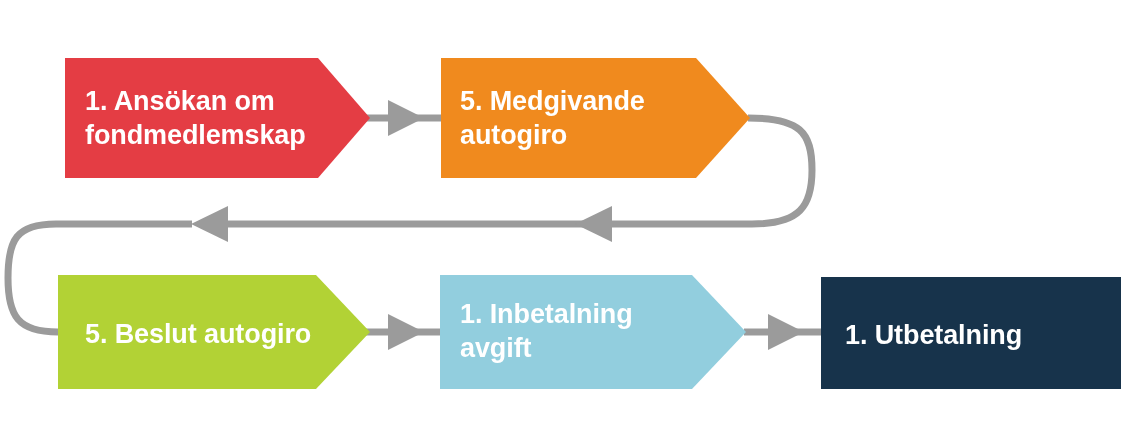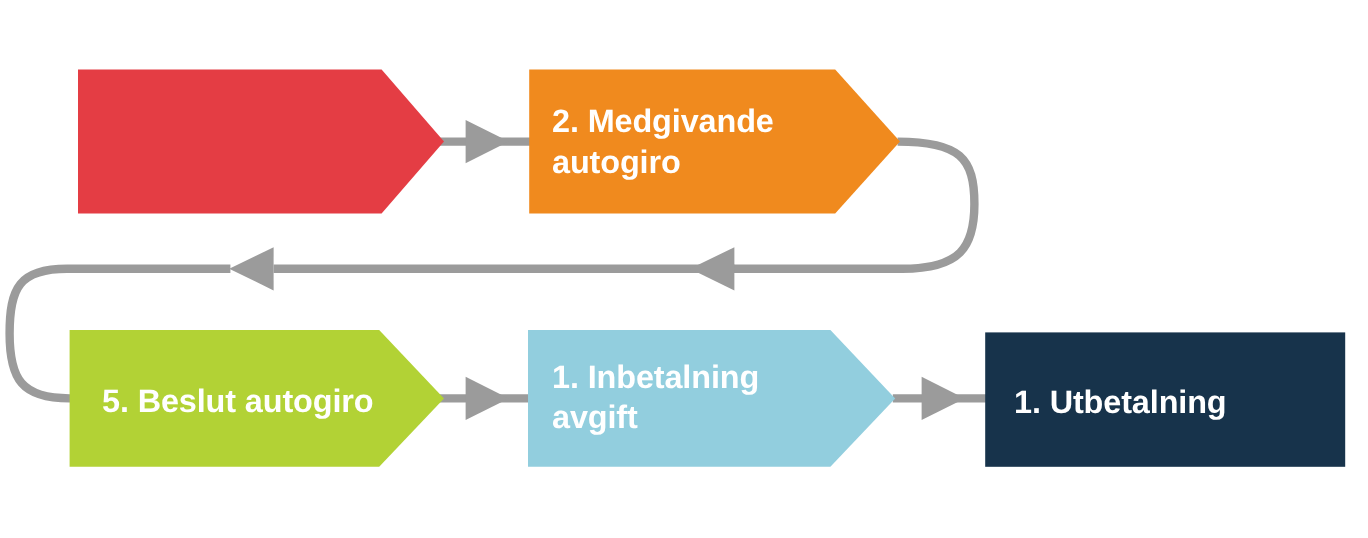--- a/index.html
+++ b/index.html
@@ -78,22 +78,24 @@
       <polygon points="441,58 696,58 750,118 696,178 441,178" fill="#F08A1E"></polygon>
 
       <polygon points="58,275 316,275 370,332 316,389 58,389" fill="#B2D235"></polygon>
 
       <polygon points="440,275 692,275 746,332 692,389 440,389" fill="#92CEDE"></polygon>
 
       <rect x="821" y="277" width="300" height="112" fill="#17334B"></rect>
     </g>
   </svg>
 
+  <div class="step-label lbl1">1. Ansökan om
+fondmedlemskap</div>
 
-  <div class="step-label lbl2">2. Medgivande
+  <div class="step-label lbl2">5. Medgivande
 autogiro</div>
 
   <div class="step-label lbl3">5. Beslut autogiro</div>
 
   <div class="step-label lbl4">1. Inbetalning
 avgift</div>
 
   <div class="step-label lbl5">1. Utbetalning</div>
 
 </div>

